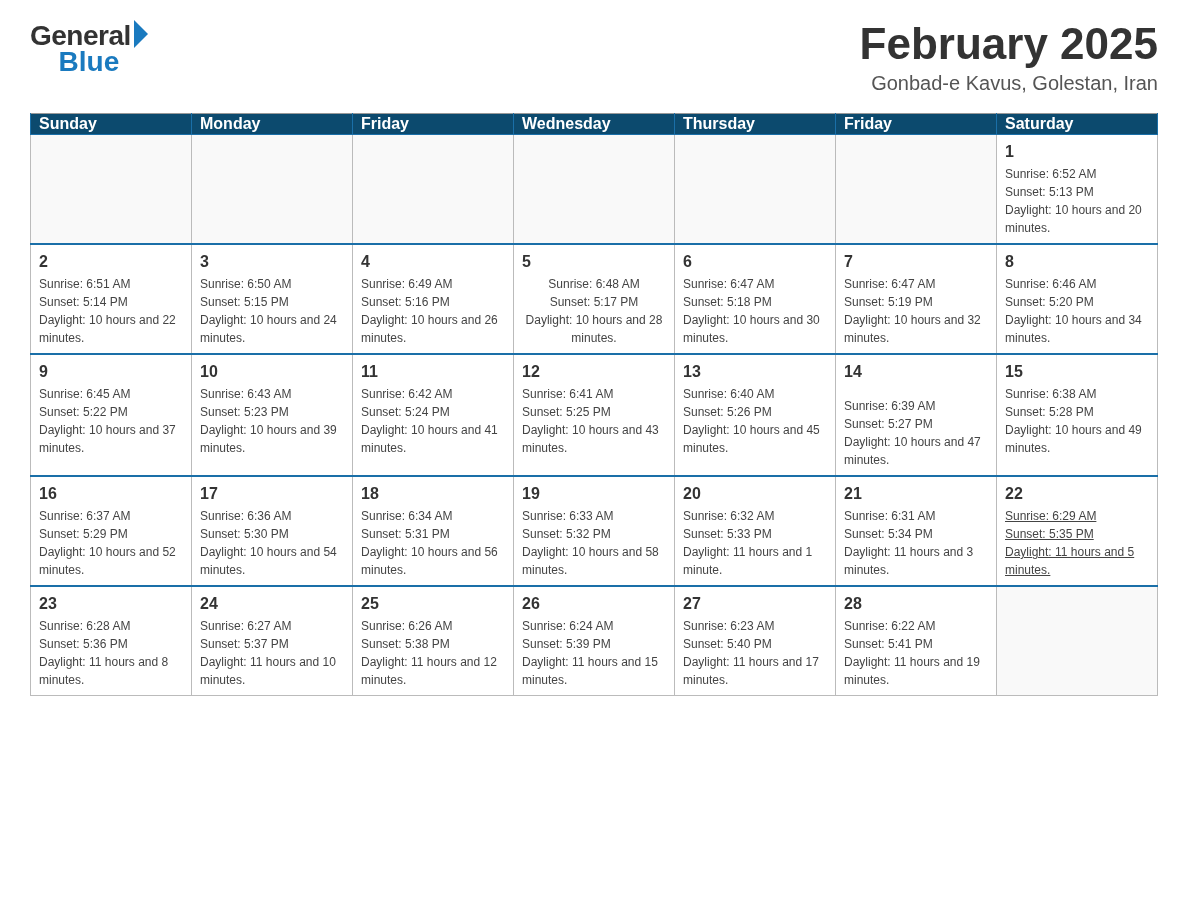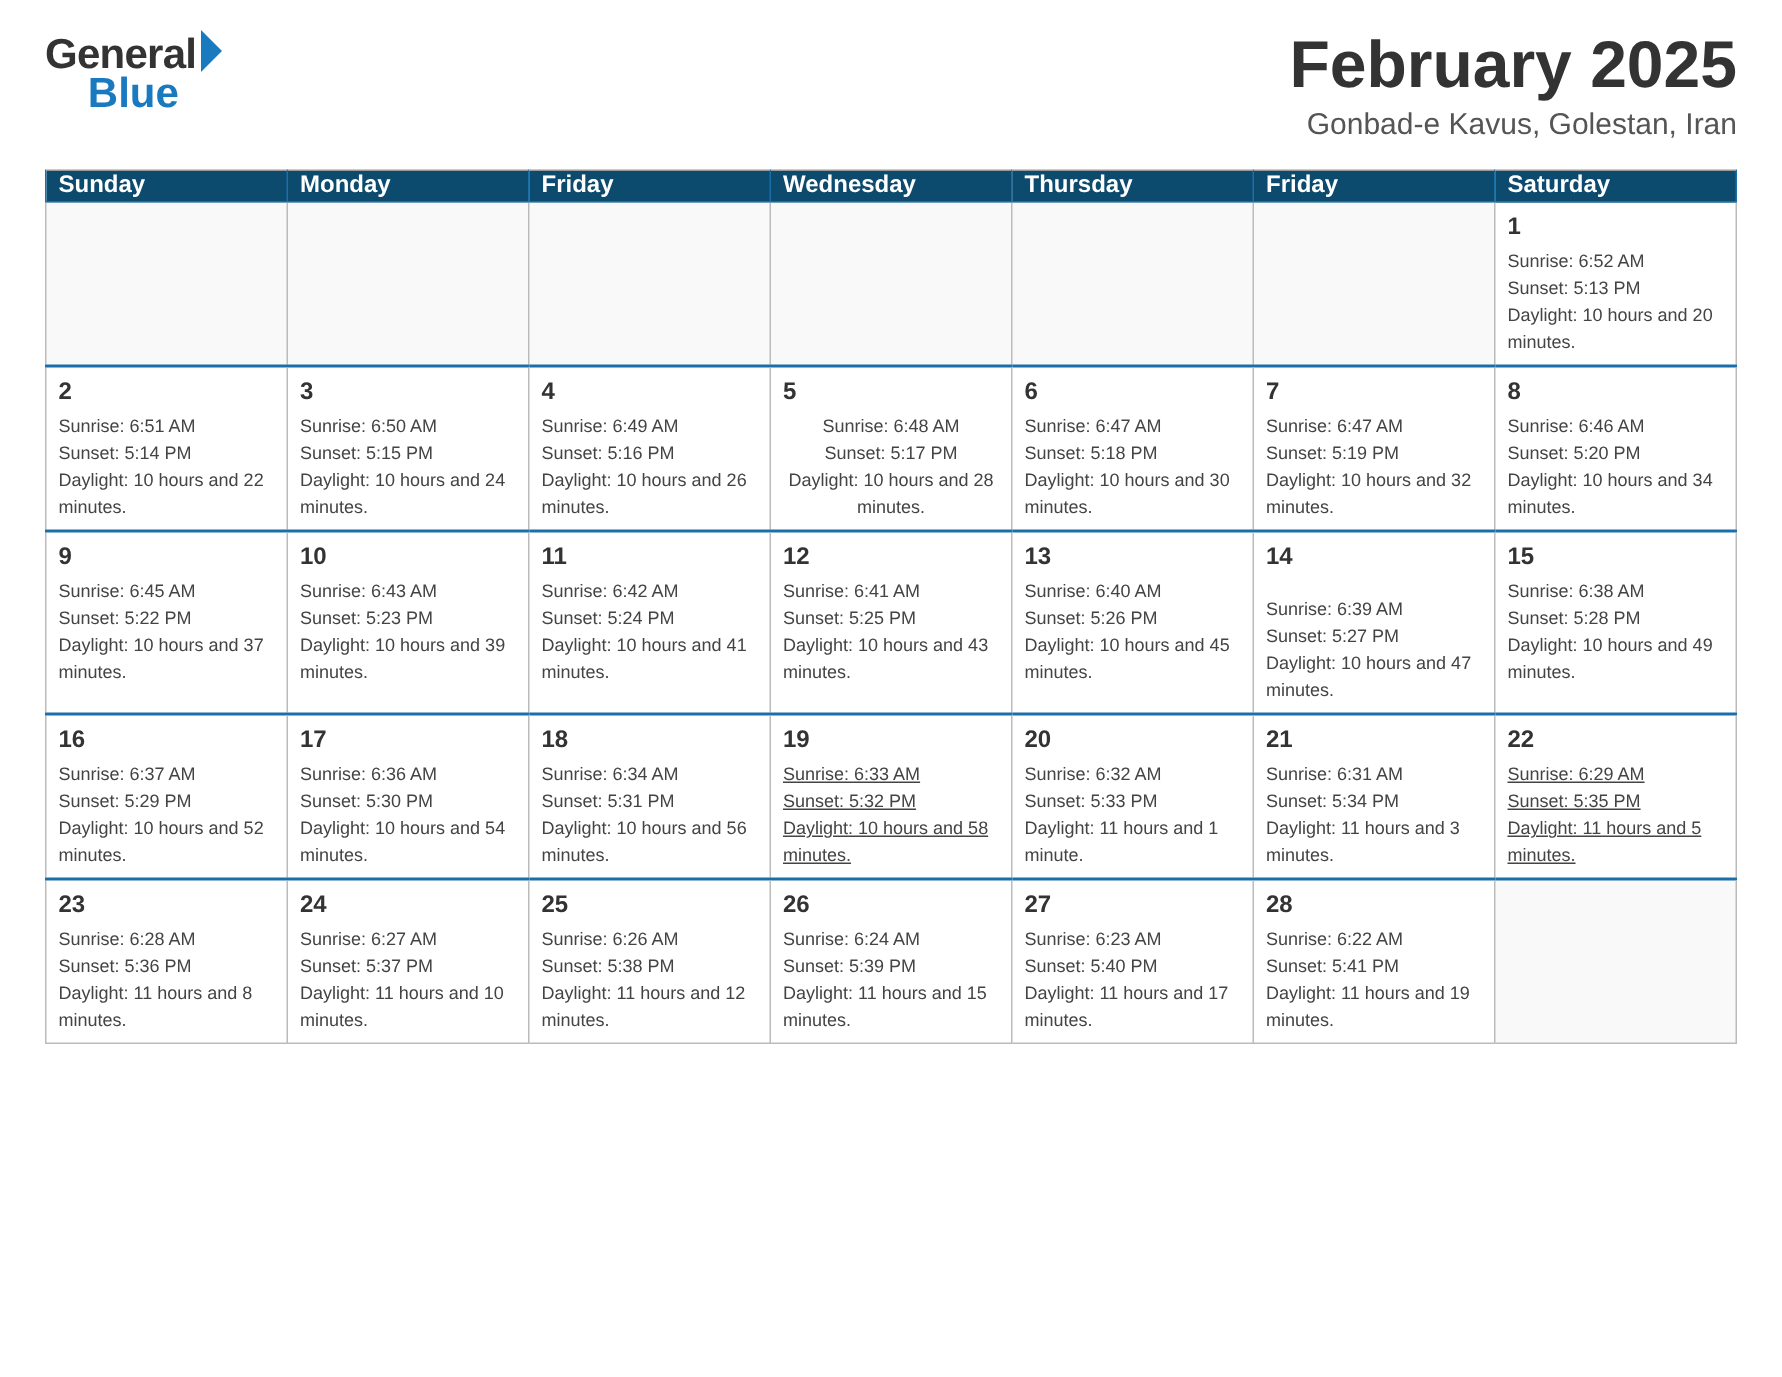--- a/index.html
+++ b/index.html
@@ -250,21 +250,21 @@
 Daylight: 10 hours and 54 minutes.</div>
         </td>
         <td>
           <div class="day-num">18</div>
           <div class="day-info" style="white-space: pre-line;">Sunrise: 6:34 AM
 Sunset: 5:31 PM
 Daylight: 10 hours and 56 minutes.</div>
         </td>
         <td>
           <div class="day-num">19</div>
-          <div class="day-info" style="white-space: pre-line; text-decoration: underline;">Sunrise: 6:33 AM
+          <div class="day-info" style="white-space: pre-line;">Sunrise: 6:33 AM
 Sunset: 5:32 PM
 Daylight: 10 hours and 58 minutes.</div>
         </td>
         <td>
           <div class="day-num">20</div>
           <div class="day-info" style="white-space: pre-line;">Sunrise: 6:32 AM
 Sunset: 5:33 PM
 Daylight: 11 hours and 1 minute.</div>
         </td>
         <td>

